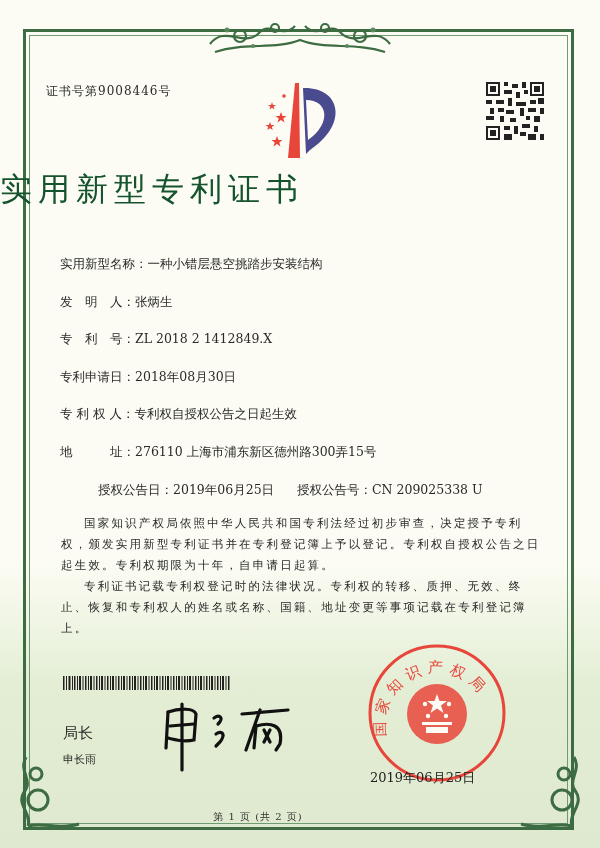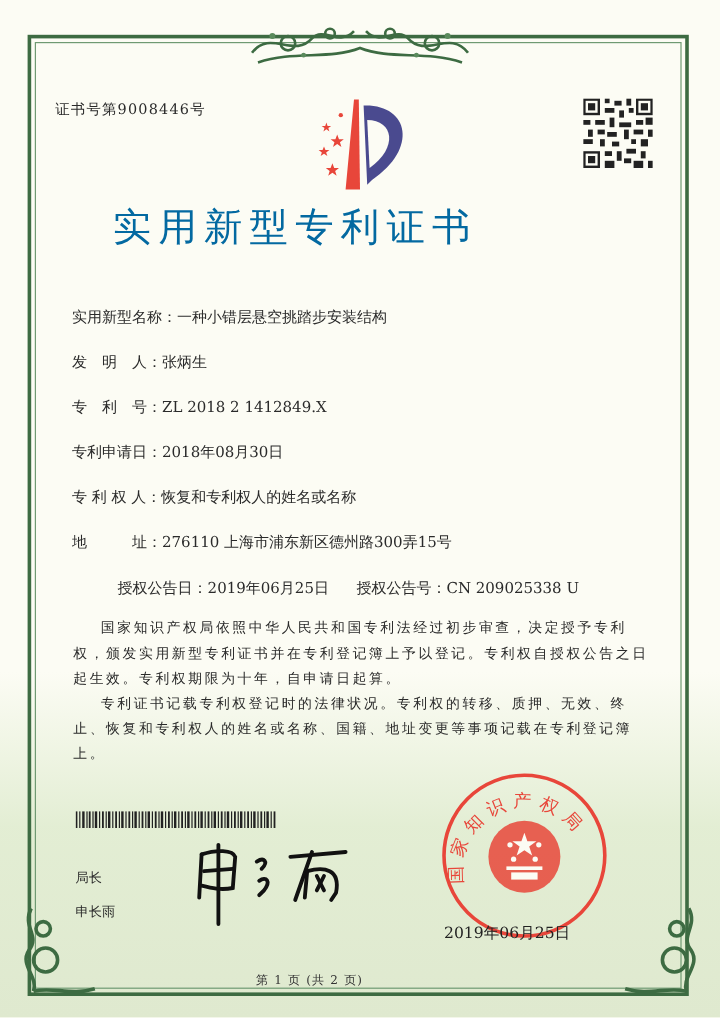--- a/index.html
+++ b/index.html
@@ -9,28 +9,28 @@
     background:linear-gradient(180deg,rgba(252,252,244,0) 0%,rgba(224,236,208,0.9) 45%,#dfe9cf 100%);}
   .frame-outer{position:absolute;left:23px;top:29px;width:551px;height:801px;
     border:3px solid #3d6b42;box-sizing:border-box;}
   .frame-inner{position:absolute;left:29px;top:35px;width:539px;height:789px;
     border:1px solid #6f9a72;box-sizing:border-box;}
   .top-ornament{position:absolute;left:205px;top:14px;width:190px;height:40px;}
   .corner-orn{position:absolute;width:70px;height:80px;}
   .cert-no{position:absolute;left:46px;top:83px;font-size:12px;letter-spacing:1px;}
   .logo{position:absolute;left:250px;top:78px;width:100px;height:90px;}
   .qr{position:absolute;left:486px;top:82px;width:58px;height:58px;}
-  .title{position:absolute;left:0;top:168px;width:492px;text-align:center;
-    font-size:32px;letter-spacing:6px;font-family:"DejaVu Sans","Liberation Sans",sans-serif;color:#0369a1;}
+  .title{position:absolute;left:0;top:168px;width:492px;
+    font-size:32px;letter-spacing:6px;font-family:"DejaVu Sans","Liberation Sans",sans-serif;color:#14532d;}
   .field{position:absolute;left:60px;font-size:12.5px;white-space:nowrap;}
   .field .lbl{display:inline-block;}
   .field .val{display:inline-block;}
   .p{position:absolute;left:61px;width:485px;font-size:11.5px;line-height:21px;letter-spacing:2.2px;text-indent:2em;}
   .barcode{position:absolute;left:63px;top:676px;width:168px;height:14px;}
-  .sig-title{position:absolute;left:63px;top:724px;font-size:11px;font-family:Liberation Mono, monospace;}
+  .sig-title{position:absolute;left:63px;top:724px;font-size:15px;font-family:Liberation Mono, monospace;}
   .sig-name{position:absolute;left:63px;top:752px;font-size:11px;font-family:"DejaVu Sans","Liberation Sans",sans-serif;}
   .signature{position:absolute;left:160px;top:700px;width:140px;height:80px;}
   .seal{position:absolute;left:366px;top:642px;width:142px;height:142px;}
   .seal-date{position:absolute;left:370px;top:769px;font-size:13px;color:#222;}
   .page-no{position:absolute;left:0;top:810px;width:516px;text-align:center;font-size:10px;color:#333;letter-spacing:1px;}
 </style>
 </head>
 <body>
 
 <div class="paper-bottom"></div>
@@ -142,21 +142,21 @@
 <div class="field" style="top:294px;">
   <span class="lbl">发　明　人：</span><span class="val">张炳生</span>
 </div>
 <div class="field" style="top:331px;">
   <span class="lbl">专　利　号：</span><span class="val">ZL 2018 2 1412849.X</span>
 </div>
 <div class="field" style="top:369px;">
   <span class="lbl">专利申请日：</span><span class="val">2018年08月30日</span>
 </div>
 <div class="field" style="top:406px;">
-  <span class="lbl">专 利 权 人：</span><span class="val">恢复和专利权人的姓名或名称</span>
+  <span class="lbl">专 利 权 人：</span><span class="val">专利权自授权公告之日起生效</span>
 </div>
 <div class="field" style="top:444px;">
   <span class="lbl">地　　　址：</span><span class="val">276110 上海市浦东新区德州路300弄15号</span>
 </div>
 <div class="field" style="top:482px;margin-left:38px;">
   <span class="lbl">授权公告日：</span><span class="val">2019年06月25日</span>
 </div>
 <div class="field" style="top:482px;left:297px;">
   <span class="lbl">授权公告号：</span><span class="val">CN 209025338 U</span>
 </div>

